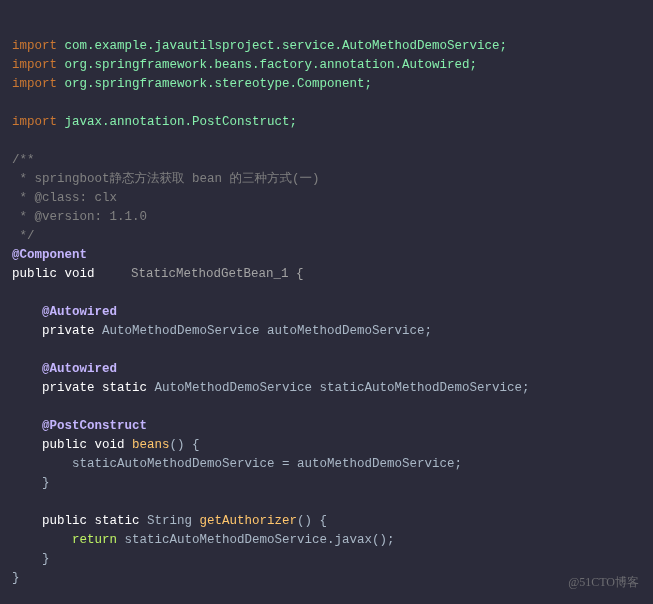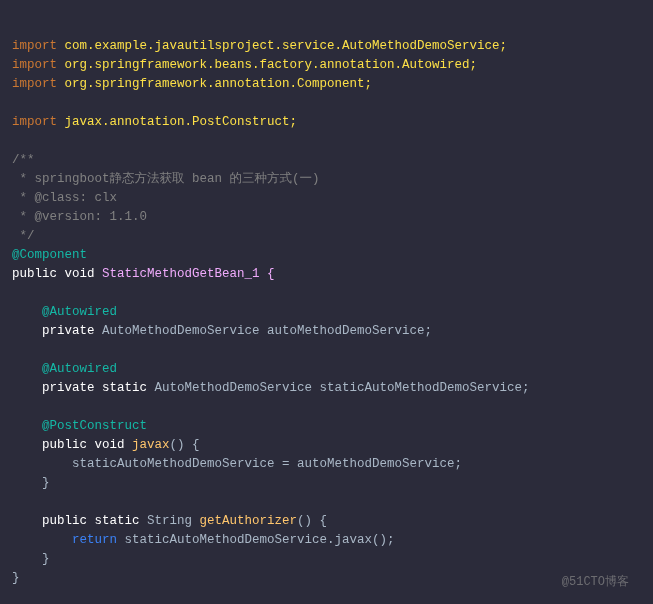--- a/index.html
+++ b/index.html
@@ -16,63 +16,63 @@
       line-height: 19px;
       color: #a9b7c6;
       padding: 18px 12px;
       position: relative;
       overflow: hidden;
     }
     .code-container {
       white-space: pre;
     }
     .k-import { color: #cc7832; margin-top: 48px; }
-    .k-pkg { color: #fde047; }
+    .k-pkg { color: #86efac; }
     .comment { color: #808080; }
-    .annotation { color: #14b8a6; }
+    .annotation { color: #c4b5fd; font-weight: bold; }
     .keyword { color: #ffffff; }
-    .classname { color: #f0abfc; }
+    .classname { color: #a3a3a3; margin-left: 29px; }
     .method-decl { color: #ffc66d; }
-    .ret { color: #3b82f6; }
+    .ret { color: #bef264; }
     .watermark {
       position: absolute;
       bottom: 12px;
-      right: 24px;
+      right: 14px;
       color: #888;
-      font-family: Liberation Mono, monospace;
+      font-family: Liberation Serif, serif;
       font-size: 12px;
       opacity: 0.7;
     }
   </style>
 </head>
 <body>
 
 <div class="code-container">
 <span class="k-import">import</span><span class="k-pkg"> com.example.javautilsproject.service.AutoMethodDemoService;</span>
 <span class="k-import">import</span><span class="k-pkg"> org.springframework.beans.factory.annotation.Autowired;</span>
-<span class="k-import">import</span><span class="k-pkg"> org.springframework.annotation.Component;</span>
+<span class="k-import">import</span><span class="k-pkg"> org.springframework.stereotype.Component;</span>
 
 <span class="k-import">import</span><span class="k-pkg"> javax.annotation.PostConstruct;</span>
 
 <span class="comment">/**</span>
 <span class="comment"> * springboot静态方法获取 bean 的三种方式(一)</span>
 <span class="comment"> * @class: clx</span>
 <span class="comment"> * @version: 1.1.0</span>
 <span class="comment"> */</span>
 <span class="annotation">@Component</span>
 <span class="keyword">public</span> <span class="keyword">void</span><span class="classname"> StaticMethodGetBean_1 {</span>
 
 <span class="annotation">    @Autowired</span>
 <span class="keyword">    private</span><span> AutoMethodDemoService autoMethodDemoService;</span>
 
 <span class="annotation">    @Autowired</span>
 <span class="keyword">    private</span> <span class="keyword">static</span><span> AutoMethodDemoService staticAutoMethodDemoService;</span>
 
 <span class="annotation">    @PostConstruct</span>
-<span class="keyword">    public</span> <span class="keyword">void</span> <span class="method-decl">javax</span><span>() {</span>
+<span class="keyword">    public</span> <span class="keyword">void</span> <span class="method-decl">beans</span><span>() {</span>
 <span>        staticAutoMethodDemoService = autoMethodDemoService;</span>
 <span>    }</span>
 
 <span class="keyword">    public</span> <span class="keyword">static</span><span> String </span><span class="method-decl">getAuthorizer</span><span>() {</span>
 <span class="ret">        return</span><span> staticAutoMethodDemoService.javax();</span>
 <span>    }</span>
 <span>}</span>
 </div>
 
 <div class="watermark">@51CTO博客</div>

